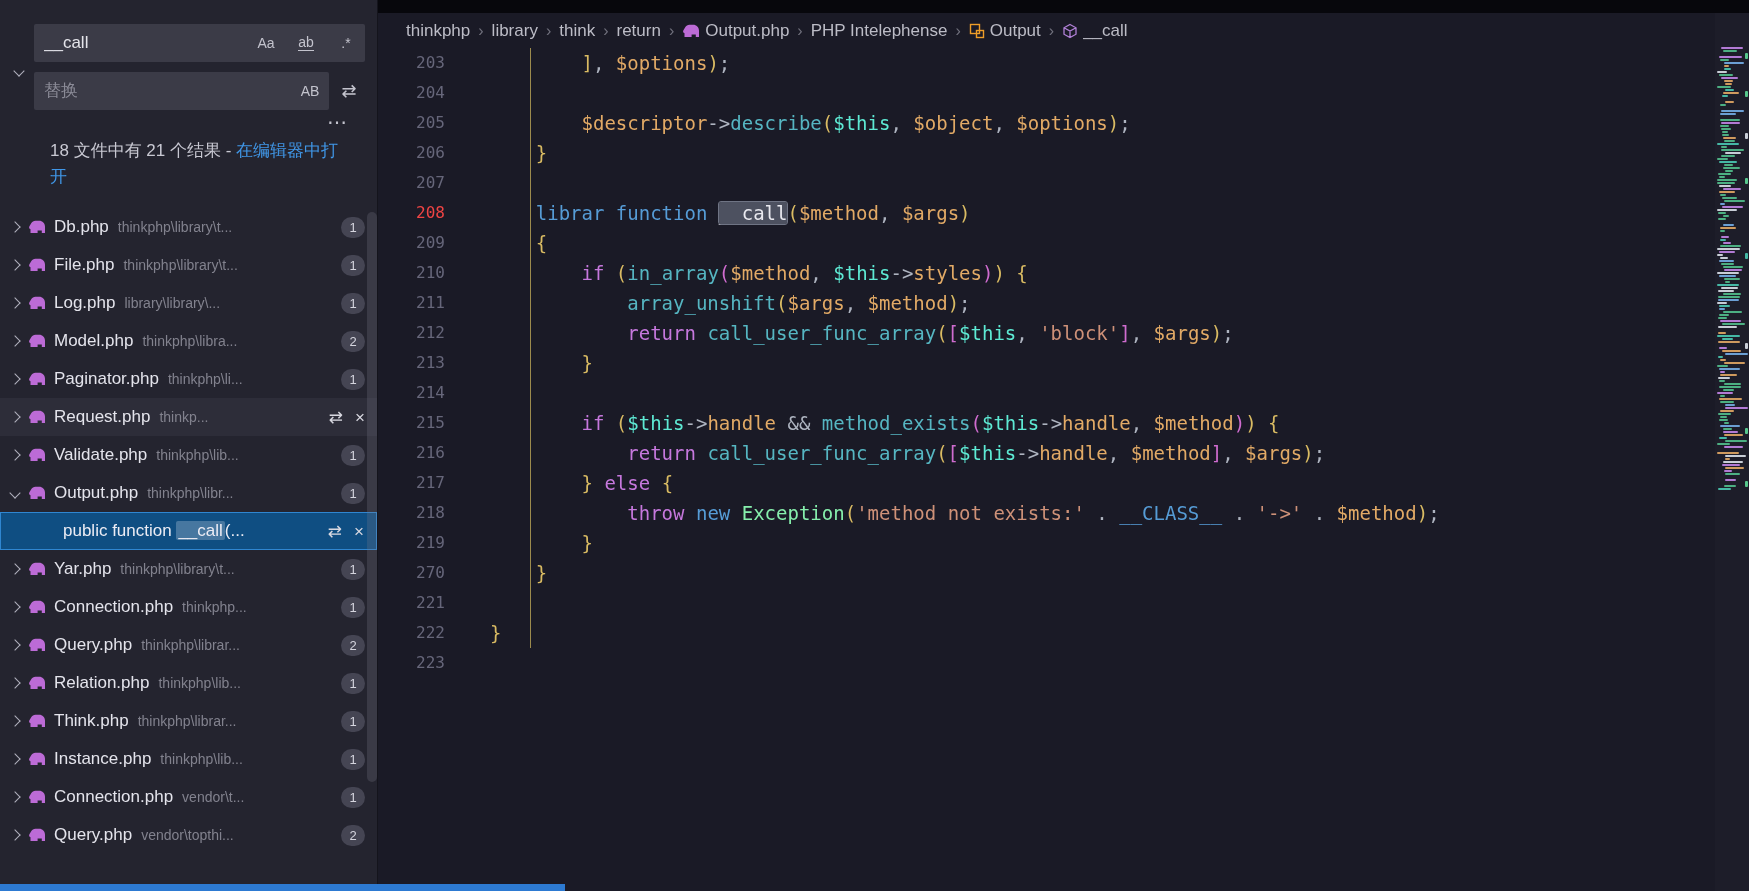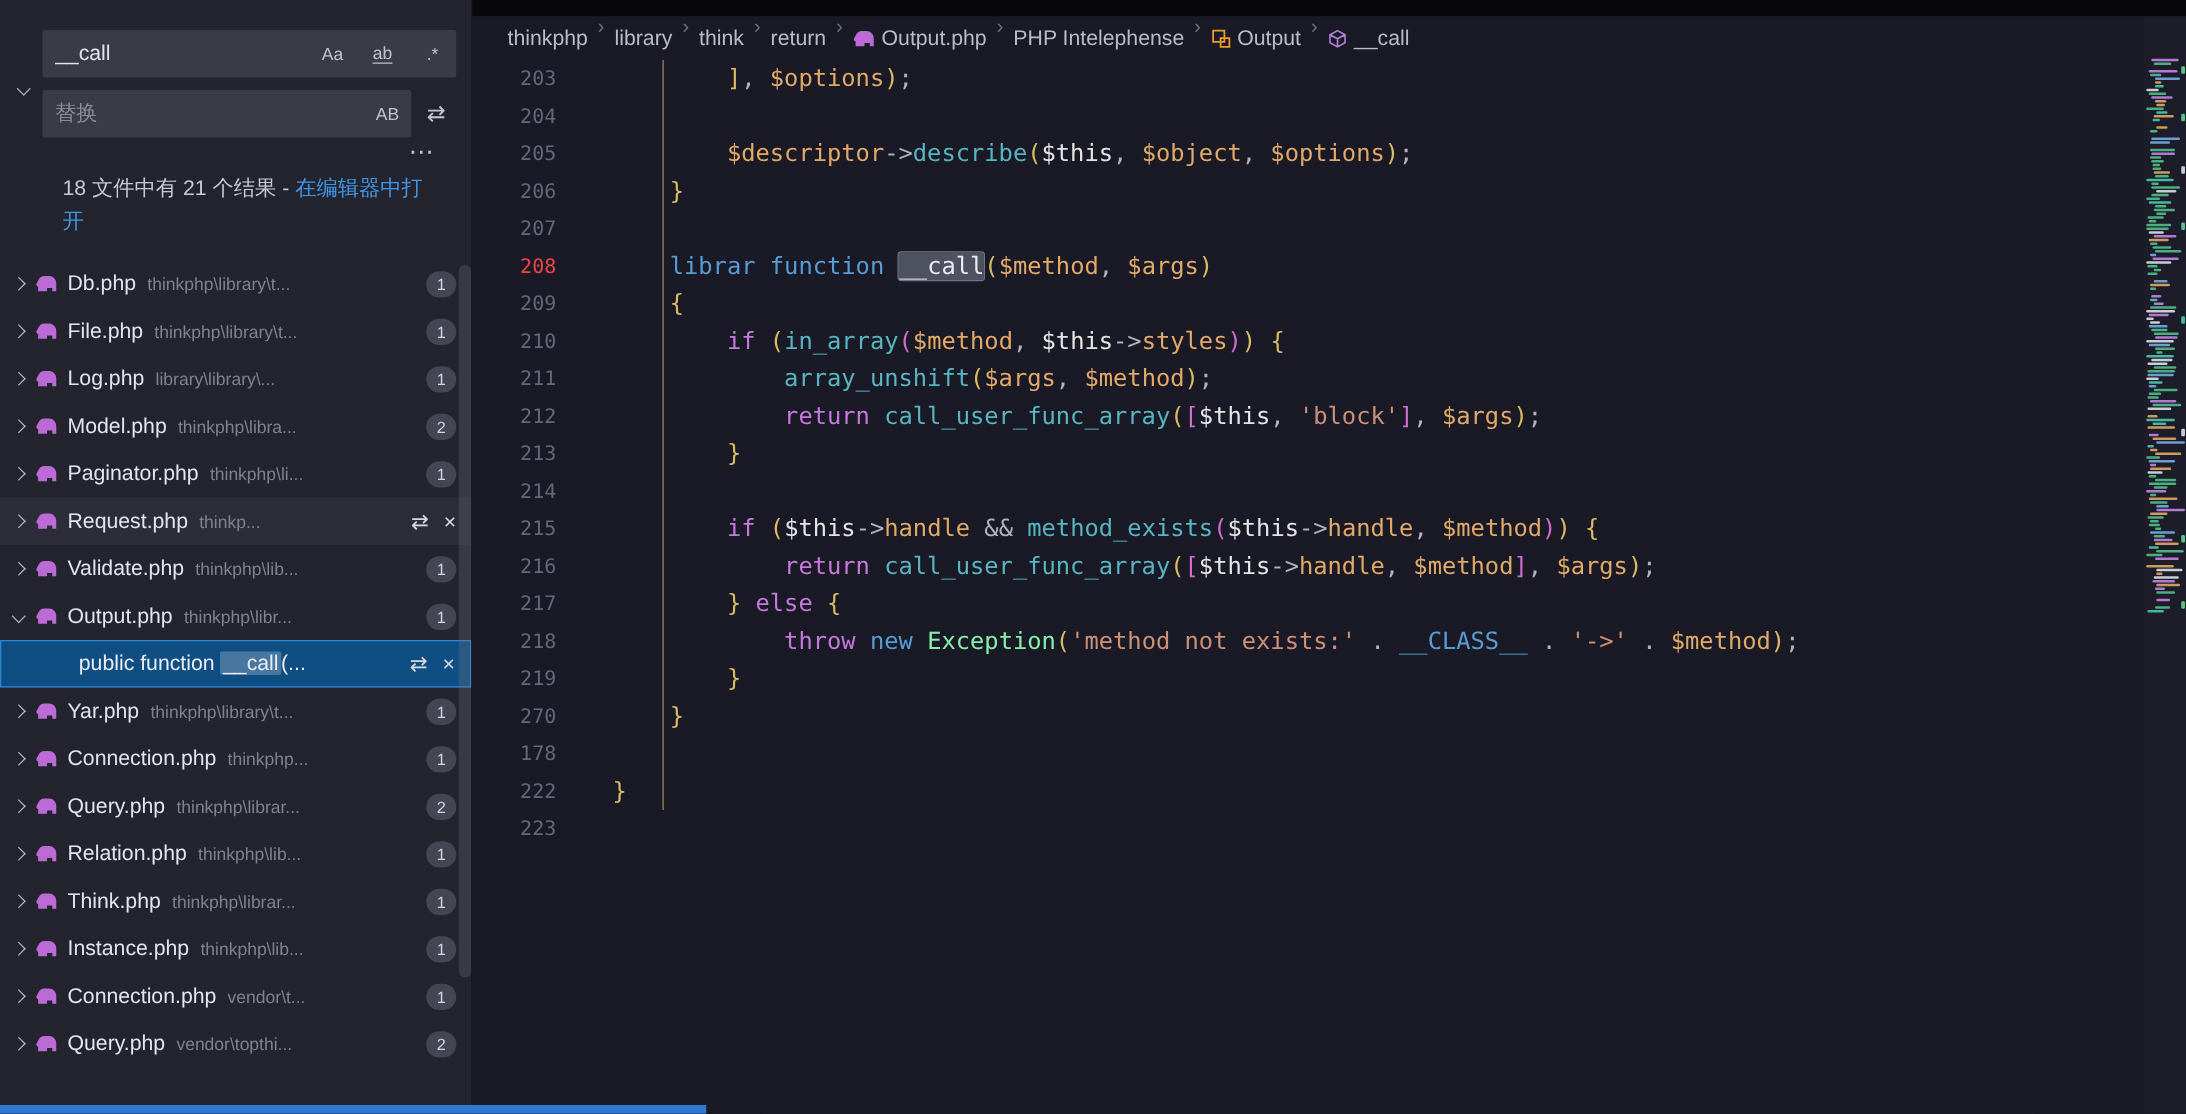--- a/index.html
+++ b/index.html
@@ -39,36 +39,36 @@
 .act{font-size:17px;cursor:pointer;line-height:1}
 .result-row{height:38px;display:flex;align-items:center;padding:0 12px 0 62px;background:#0f4e82;border:1px solid #2f86d1;cursor:pointer}
 .result-text{flex:1;font-size:17px;color:#ececf4;white-space:nowrap;overflow:hidden}
 .match-hl{background:rgba(203,214,232,0.30);border-radius:2px;padding:0 2px}
 .sidebar-scroll{position:absolute;right:0;top:212px;width:10px;height:570px;background:rgba(125,125,140,0.25);border-radius:5px;z-index:4}
 .bottom-strip{position:absolute;left:0;bottom:0;width:565px;height:7px;background:#2d7ad2;z-index:9}
 
 
 .editor-col{flex:1;display:flex;flex-direction:column;position:relative;background:#1a1a26;min-width:0}
 .tabbar{height:13px;background:#07070c;flex:none}
-.breadcrumb{height:35px;flex:none;display:flex;padding-left:28px;gap:7px;font-size:17px;color:#bcbcc6;white-space:nowrap;overflow:hidden}
+.breadcrumb{height:35px;flex:none;display:flex;align-items:center;padding-left:28px;gap:7px;font-size:17px;color:#bcbcc6;white-space:nowrap;overflow:hidden}
 .bc-sep{color:#70707c;font-size:16px;padding:0 1px}
 .bc-item{display:flex;align-items:center;gap:5px;cursor:pointer}
 .code-region{flex:1;position:relative;font-family:"DejaVu Sans Mono","Liberation Mono",monospace;font-size:19px;overflow:hidden}
 .indent-guide{position:absolute;left:152px;top:0;height:600px;width:1px;background:#9c8b4d;z-index:0}
 .code-line{display:flex;height:30px;line-height:30px;position:relative;z-index:1}
 .ln{width:67px;flex:none;text-align:right;color:#66667a;font-size:16px;cursor:pointer}
 .ln.cur{color:#ef4444}
 .ltext{padding-left:45px;white-space:pre;color:#bfc5d0}
 .tok-pl{color:#aeb4c0}
 .tok-kw{color:#c678dd}
 .tok-kw2{color:#569cd6}
 .tok-fn{color:#56b6c2}
 .tok-cls{color:#86efac}
 .tok-var{color:#e2aa66}
-.tok-ths{color:#e5e5e5}
+.tok-ths{color:#5eead4}
 .tok-str{color:#ce9178}
 .tok-br{color:#d9bb63}
 .tok-br2{color:#cf6ccf}
 .tok-hl{color:#e9e9ef;background:#4d5160;outline:1px solid #6f7484;border-radius:2px}
 .minimap{position:absolute;top:13px;right:0;bottom:0;width:34px;background:#1d1d29;padding-top:34px;z-index:2}
 .mm-bar{height:2px;margin-bottom:1px;border-radius:1px}
 .mm-mark{position:absolute;right:1px;width:3px;height:6px;border-radius:1px}
 </style>
 </head>
 <body>
@@ -420,21 +420,21 @@
         </div>
         <div class="code-line">
           <div class="ln">219</div>
           <div class="ltext"><span class="tok-pl">        </span><span class="tok-br">}</span></div>
         </div>
         <div class="code-line">
           <div class="ln">270</div>
           <div class="ltext"><span class="tok-pl">    </span><span class="tok-br">}</span></div>
         </div>
         <div class="code-line">
-          <div class="ln">178</div>
+          <div class="ln">221</div>
           <div class="ltext"></div>
         </div>
         <div class="code-line">
           <div class="ln">222</div>
           <div class="ltext"><span class="tok-br">}</span></div>
         </div>
         <div class="code-line">
           <div class="ln">223</div>
           <div class="ltext"></div>
         </div>

